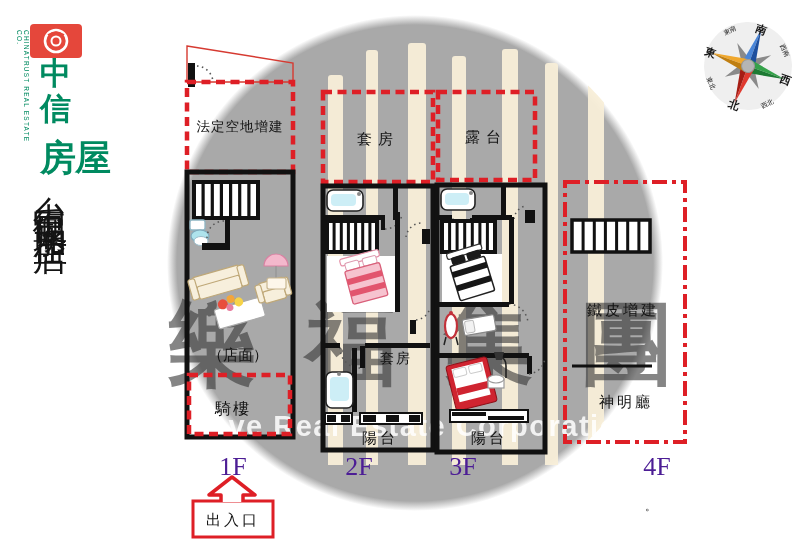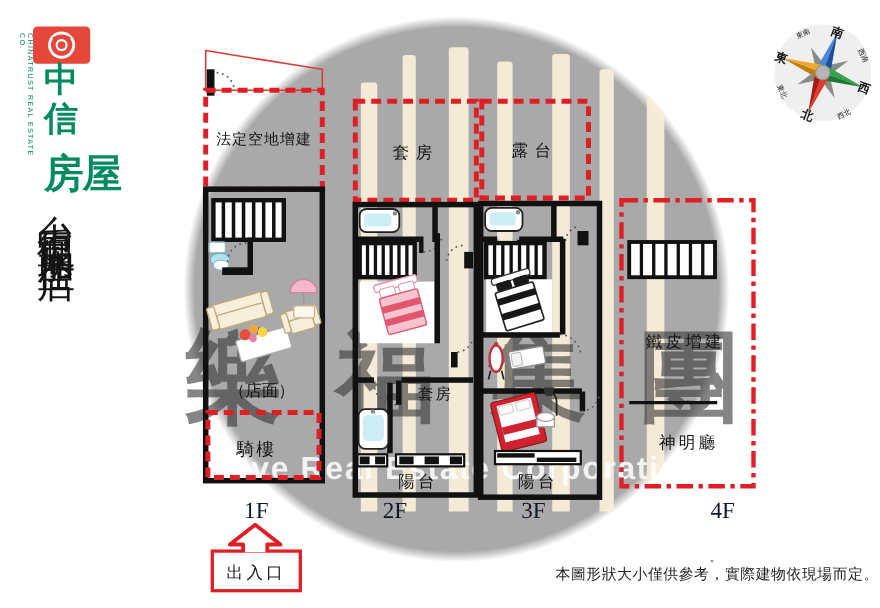--- a/index.html
+++ b/index.html
@@ -26,21 +26,21 @@
   .lz2{top:93px;font-size:31px;}
   .lz3{top:140px;font-size:36px;letter-spacing:-1px;white-space:nowrap;font-family:Liberation Serif, serif;}
   .logo-en{position:absolute;left:16px;top:30px;height:130px;color:#008a60;font-size:6.5px;
         letter-spacing:1.2px;writing-mode:vertical-rl;text-orientation:mixed;
         font-family:"Liberation Sans",sans-serif;}
   .store-name{position:absolute;left:32px;top:168px;font-size:35px;color:#141414;
         writing-mode:vertical-rl;text-orientation:upright;letter-spacing:7px;line-height:1;}
   
   .plan{position:absolute;z-index:10;}
   .floor-label{position:absolute;top:452px;width:60px;text-align:center;z-index:11;
-        font-size:21px;color:#0f172a;font-family:"Liberation Serif",serif;}
+        font-size:26px;color:#4c1d95;font-family:"Liberation Serif",serif;}
   .entrance-svg{position:absolute;left:185px;top:475px;z-index:11;}
   .compass-svg{position:absolute;left:701px;top:19px;z-index:11;}
   .disclaimer{position:absolute;left:505px;top:513px;width:295px;z-index:11;font-size:13.5px;
         color:#222;letter-spacing:.5px;}
   .stray-mark{position:absolute;left:645px;top:499px;z-index:11;font-size:11px;color:#333;}
   svg text{font-family:"DejaVu Serif","Liberation Serif",serif;fill:#141414;}
 </style>
 </head>
 <body>
 
@@ -247,21 +247,21 @@
       <rect x="12" y="44" width="78" height="32" fill="#fff" stroke="#111" stroke-width="3.5"></rect>
       <path d="M23.1,44V76 M34.3,44V76 M45.4,44V76 M56.6,44V76 M67.7,44V76 M78.9,44V76" stroke="#111" stroke-width="3"></path>
     </g>
     <text x="63" y="139" font-size="15" letter-spacing="3" text-anchor="middle">鐵皮增建</text>
     <line x1="12" y1="190" x2="92" y2="190" stroke="#111" stroke-width="3"></line>
     <text x="66" y="231" font-size="15" letter-spacing="3" text-anchor="middle">神明廳</text>
   </svg>
 
   <div class="floor-label" style="left:203px">1F</div>
   <div class="floor-label" style="left:329px">2F</div>
-  <div class="floor-label" style="left:455px">3F</div>
+  <div class="floor-label" style="left:433px">3F</div>
   <div class="floor-label" style="left:627px">4F</div>
 
   <svg class="entrance-svg" width="100" height="72" viewBox="0 0 100 72">
     <rect x="8" y="26" width="80" height="36" fill="#fff" stroke="#de1f26" stroke-width="3"></rect>
     <path d="M 36,27 L 36,20 L 24,20 L 47,2 L 70,20 L 58,20 L 58,27" fill="#fff" stroke="#de1f26" stroke-width="3.5" stroke-linejoin="round"></path>
     <text x="48" y="50" font-size="15" letter-spacing="3" text-anchor="middle">出入口</text>
   </svg>
 
   <svg class="compass-svg" width="94" height="94" viewBox="0 0 94 94">
     <g transform="rotate(20 47 47)">
@@ -288,15 +288,14 @@
       <text x="47" y="92" font-size="11" font-weight="bold" text-anchor="middle" fill="#cc2222">北</text>
       <text x="7" y="51" font-size="11" font-weight="bold" text-anchor="middle" fill="#333">東</text>
       <text x="76" y="22" font-size="6.5" text-anchor="middle" fill="#777" transform="rotate(45 76 20)">西南</text>
       <text x="78" y="78" font-size="6.5" text-anchor="middle" fill="#777" transform="rotate(-45 78 76)">西北</text>
       <text x="18" y="78" font-size="6.5" text-anchor="middle" fill="#777" transform="rotate(45 18 76)">東北</text>
       <text x="18" y="22" font-size="6.5" text-anchor="middle" fill="#777" transform="rotate(-45 18 20)">東南</text>
     </g>
   </svg>
 
   <div class="stray-mark">。</div>
-  <div class="disclaimer">本圖形狀大小僅供參考，實際建物依現場而定。</div>
 
 </div>
 
 </body></html>

